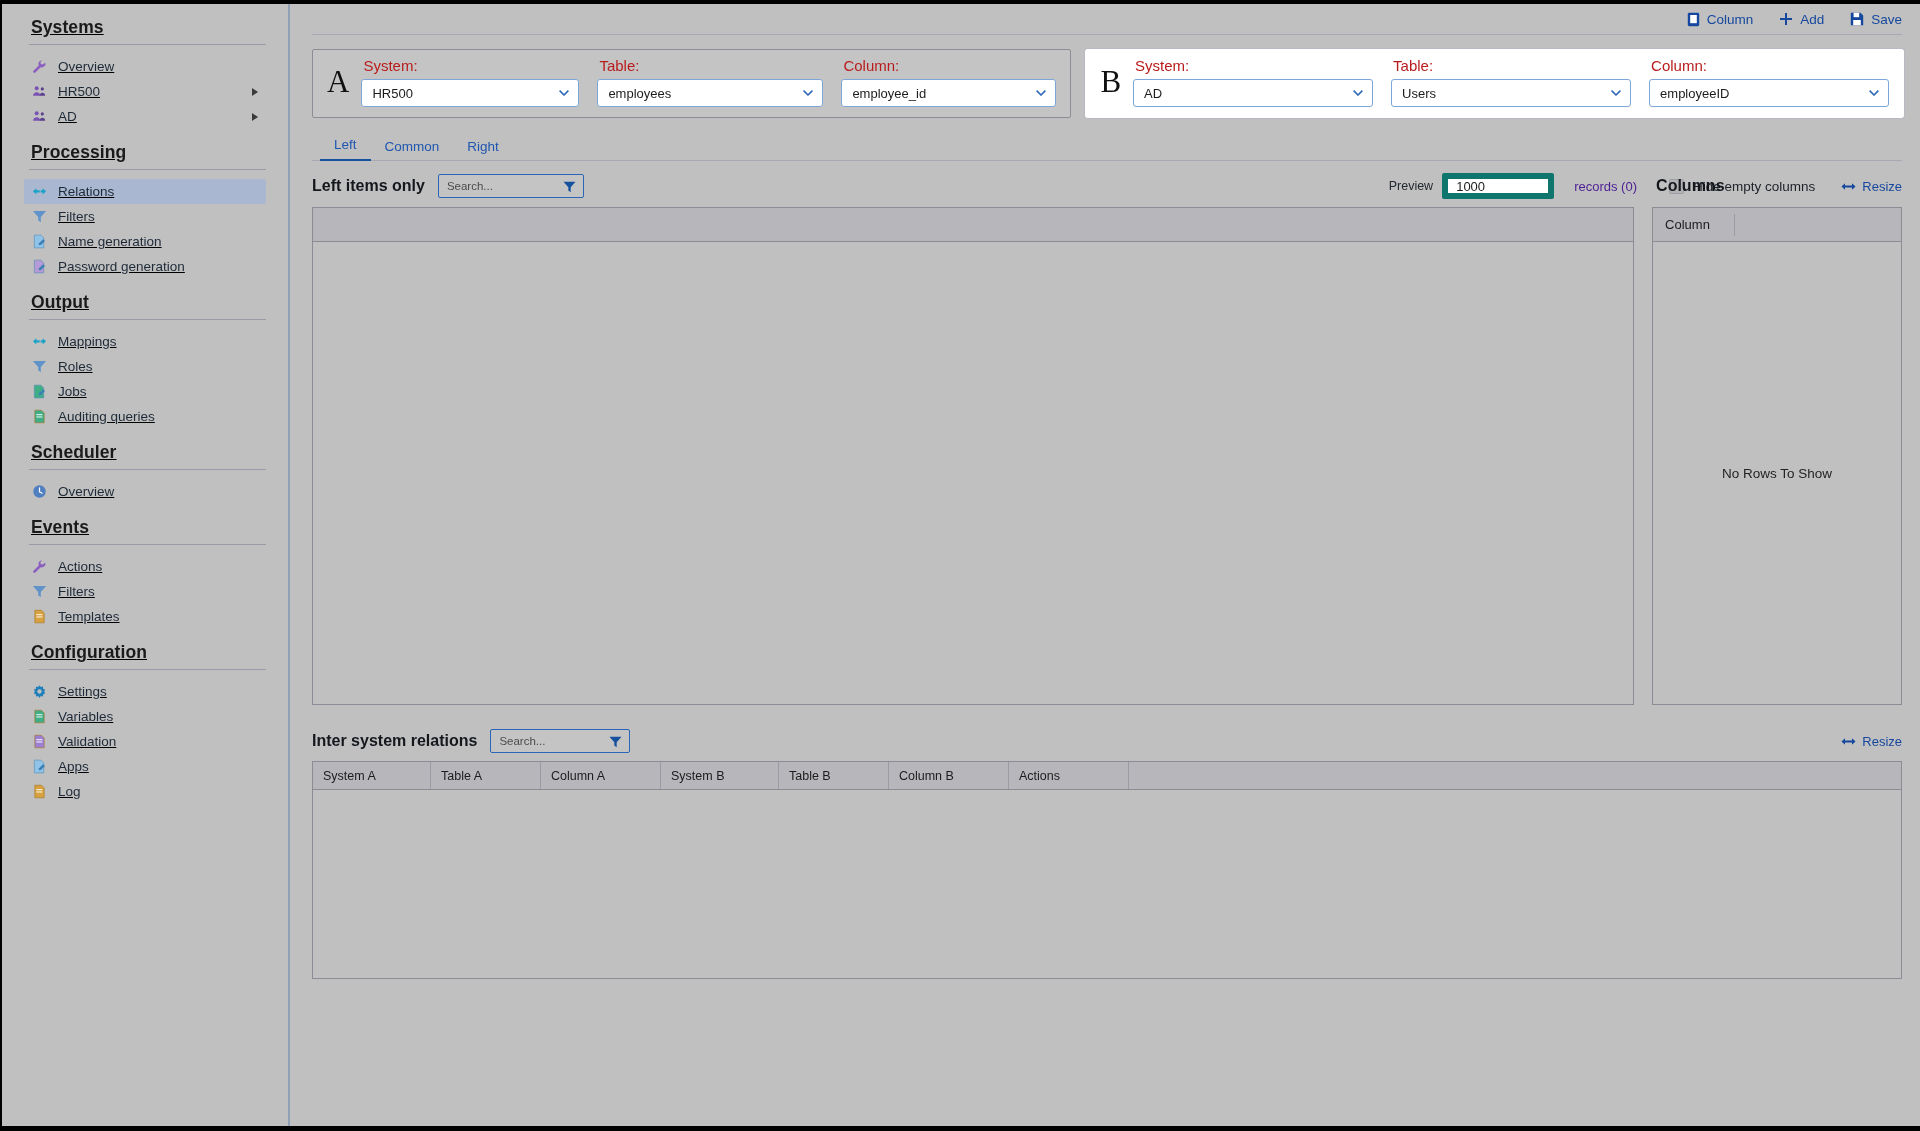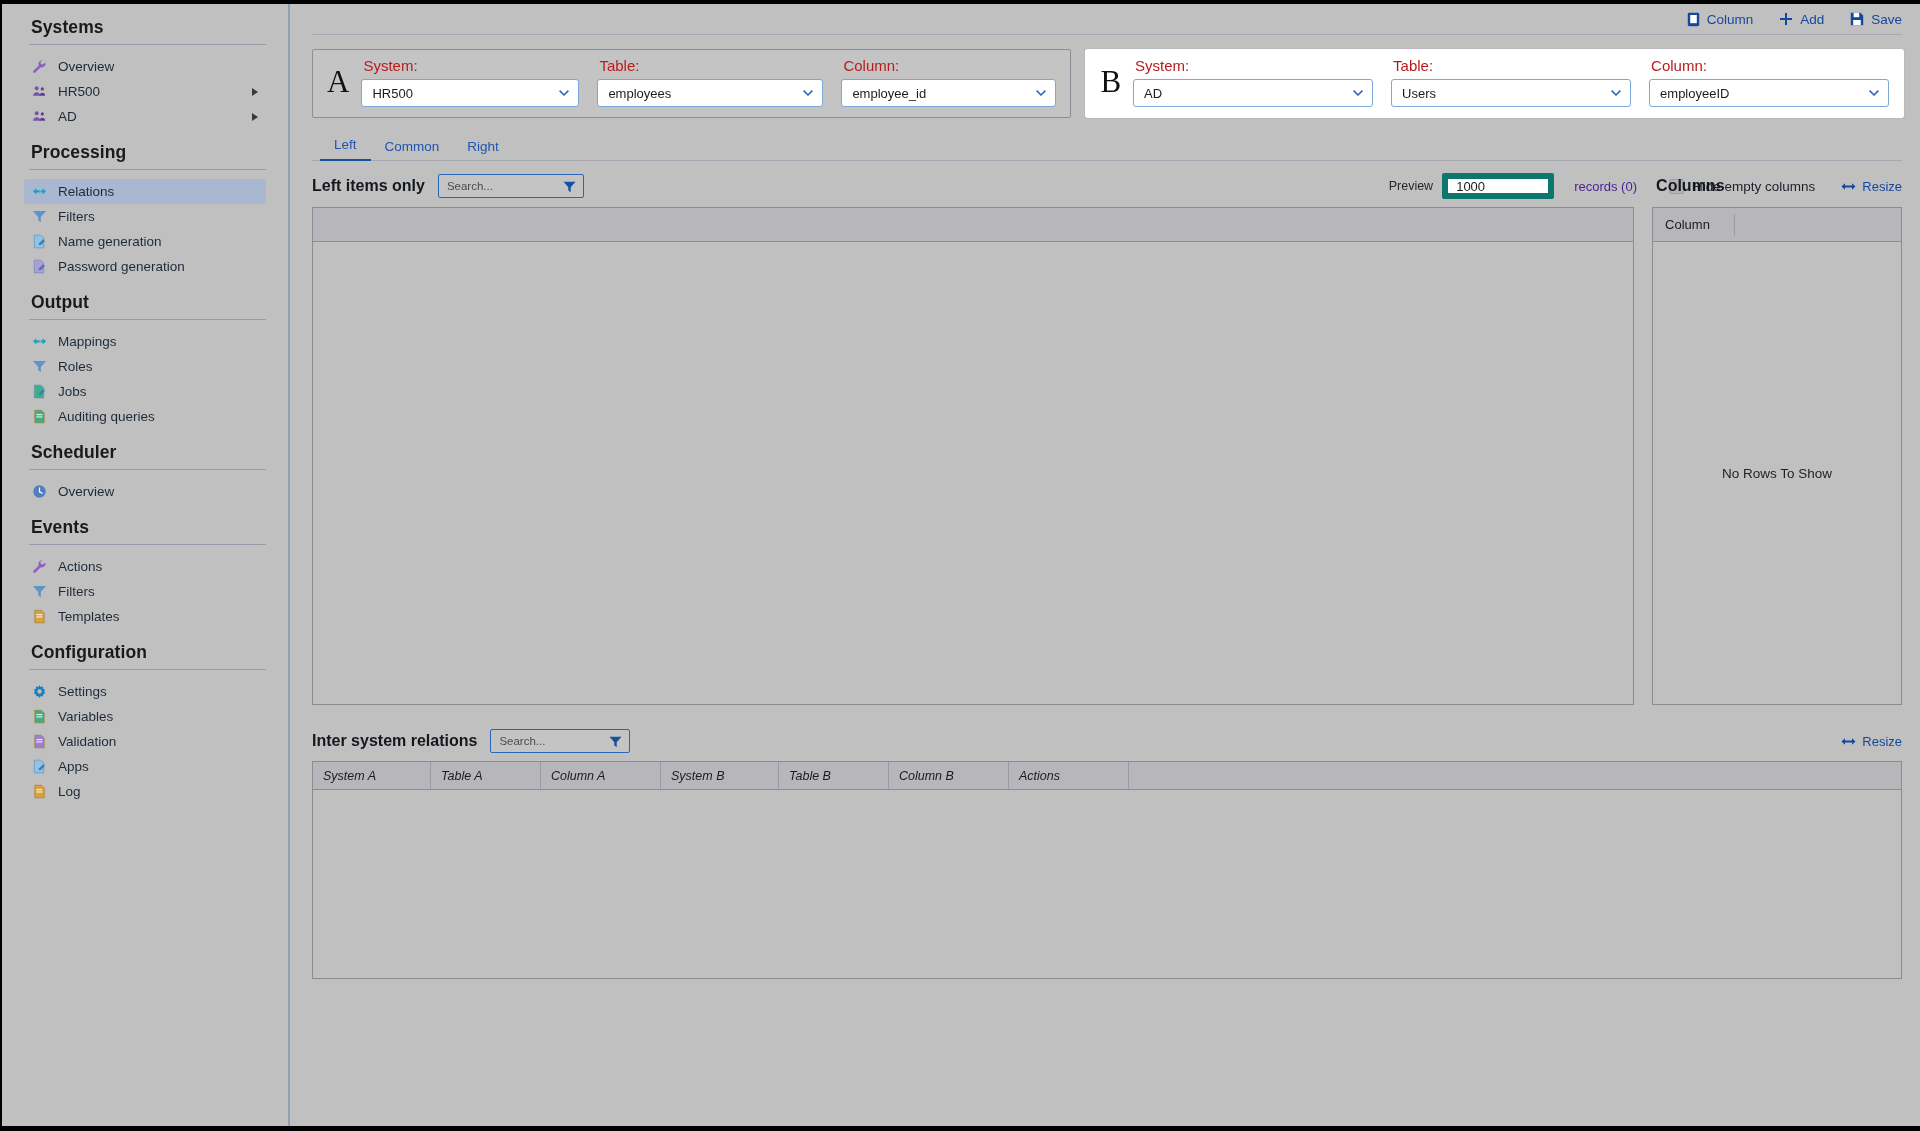--- a/index.html
+++ b/index.html
@@ -24,21 +24,21 @@
   
   #sidebar {
     width: 288px;
     flex: 0 0 288px;
     height: 100%;
     background: #c0c0c0;
     border-right: 2px solid #8fa0b5;
     padding: 0 0 0 0;
     overflow: hidden;
   }
-  .nav-group { padding: 0 22px 0 22px; }
+  .nav-group { padding: 0 22px 0 22px; text-decoration: underline; }
   .nav-head {
     font-size: 17.5px;
     font-weight: bold;
     color: #1a1a1a;
     padding: 13px 0 4px 7px;
     letter-spacing: .1px;
   }
   .nav-rule {
     height: 1px;
     background: #9a9aa8;
@@ -309,21 +309,20 @@
   #isr-row {
     display: flex; align-items: center;
     margin: 22px 22px 0 22px;
     position: relative; height: 28px;
   }
   #isr-grid {
     margin: 6px 22px 0 22px;
     height: 218px;
     background: #c0c0c0;
     border: 1px solid #8c8c95;
-    font-style: italic;
   }
   .isr-head {
     height: 28px;
     background: #b7b7bb;
     border-bottom: 1px solid #8c8c95;
     display: flex;
     align-items: stretch;
   }
   .isr-th {
     font-size: 12.5px;

